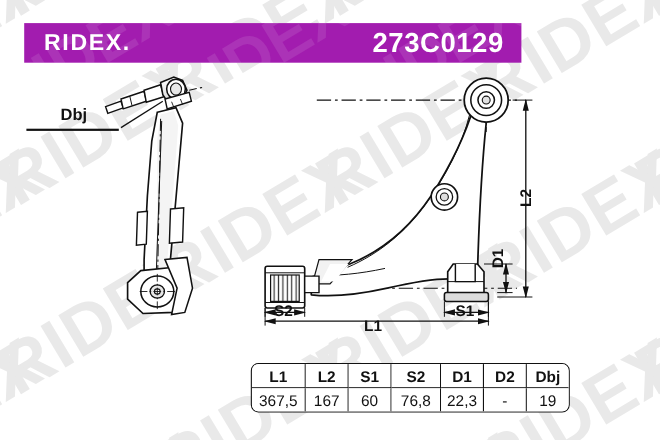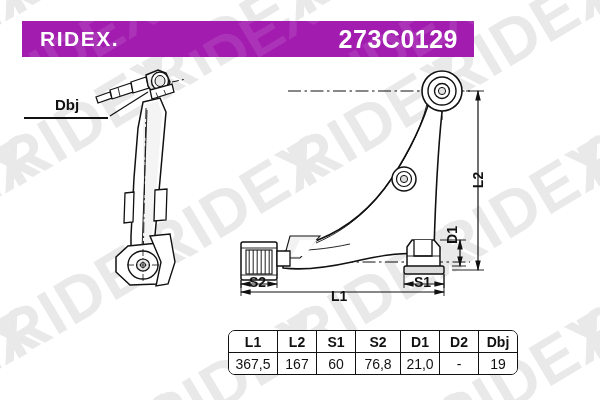--- a/index.html
+++ b/index.html
@@ -384,21 +384,21 @@
           <th>D2</th>
           <th>Dbj</th>
         </tr>
       </thead>
       <tbody>
         <tr>
           <td class="c0">367,5</td>
           <td>167</td>
           <td>60</td>
           <td class="c3">76,8</td>
-          <td>21,0</td>
+          <td>22,3</td>
           <td>-</td>
           <td>19</td>
         </tr>
       </tbody>
     </table>
   </div>
 
 </div>
 
 </body></html>

